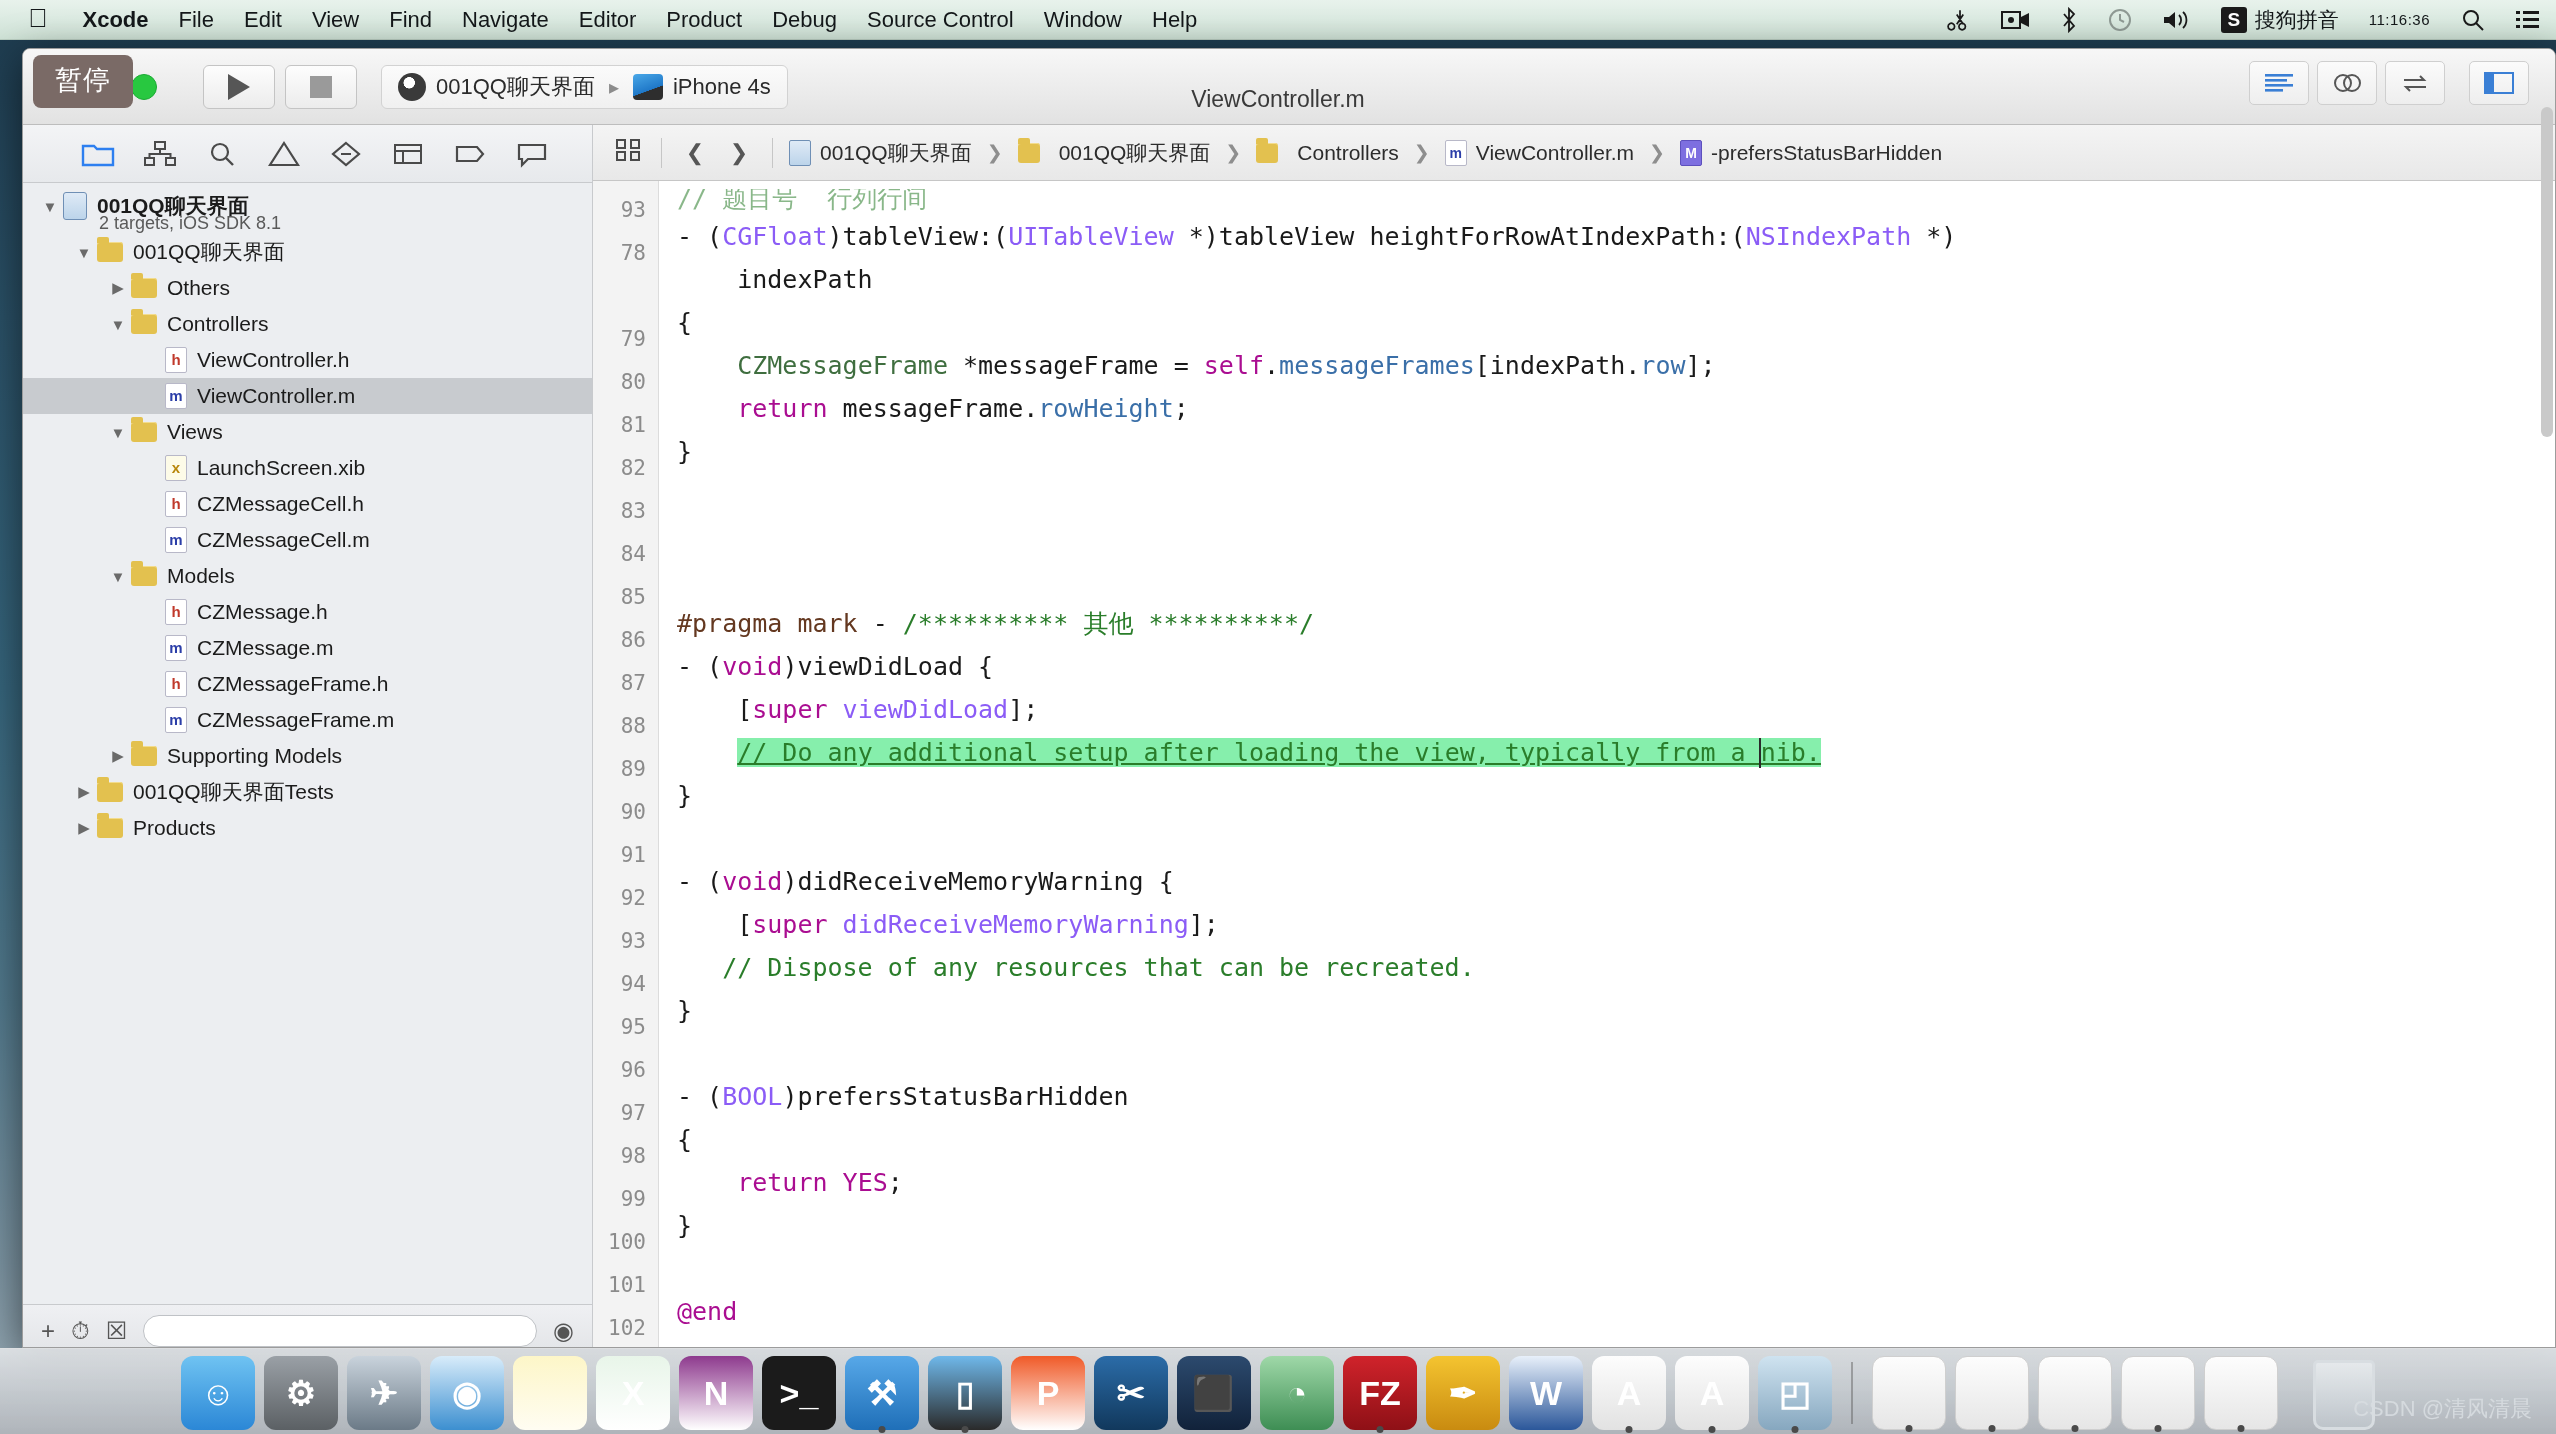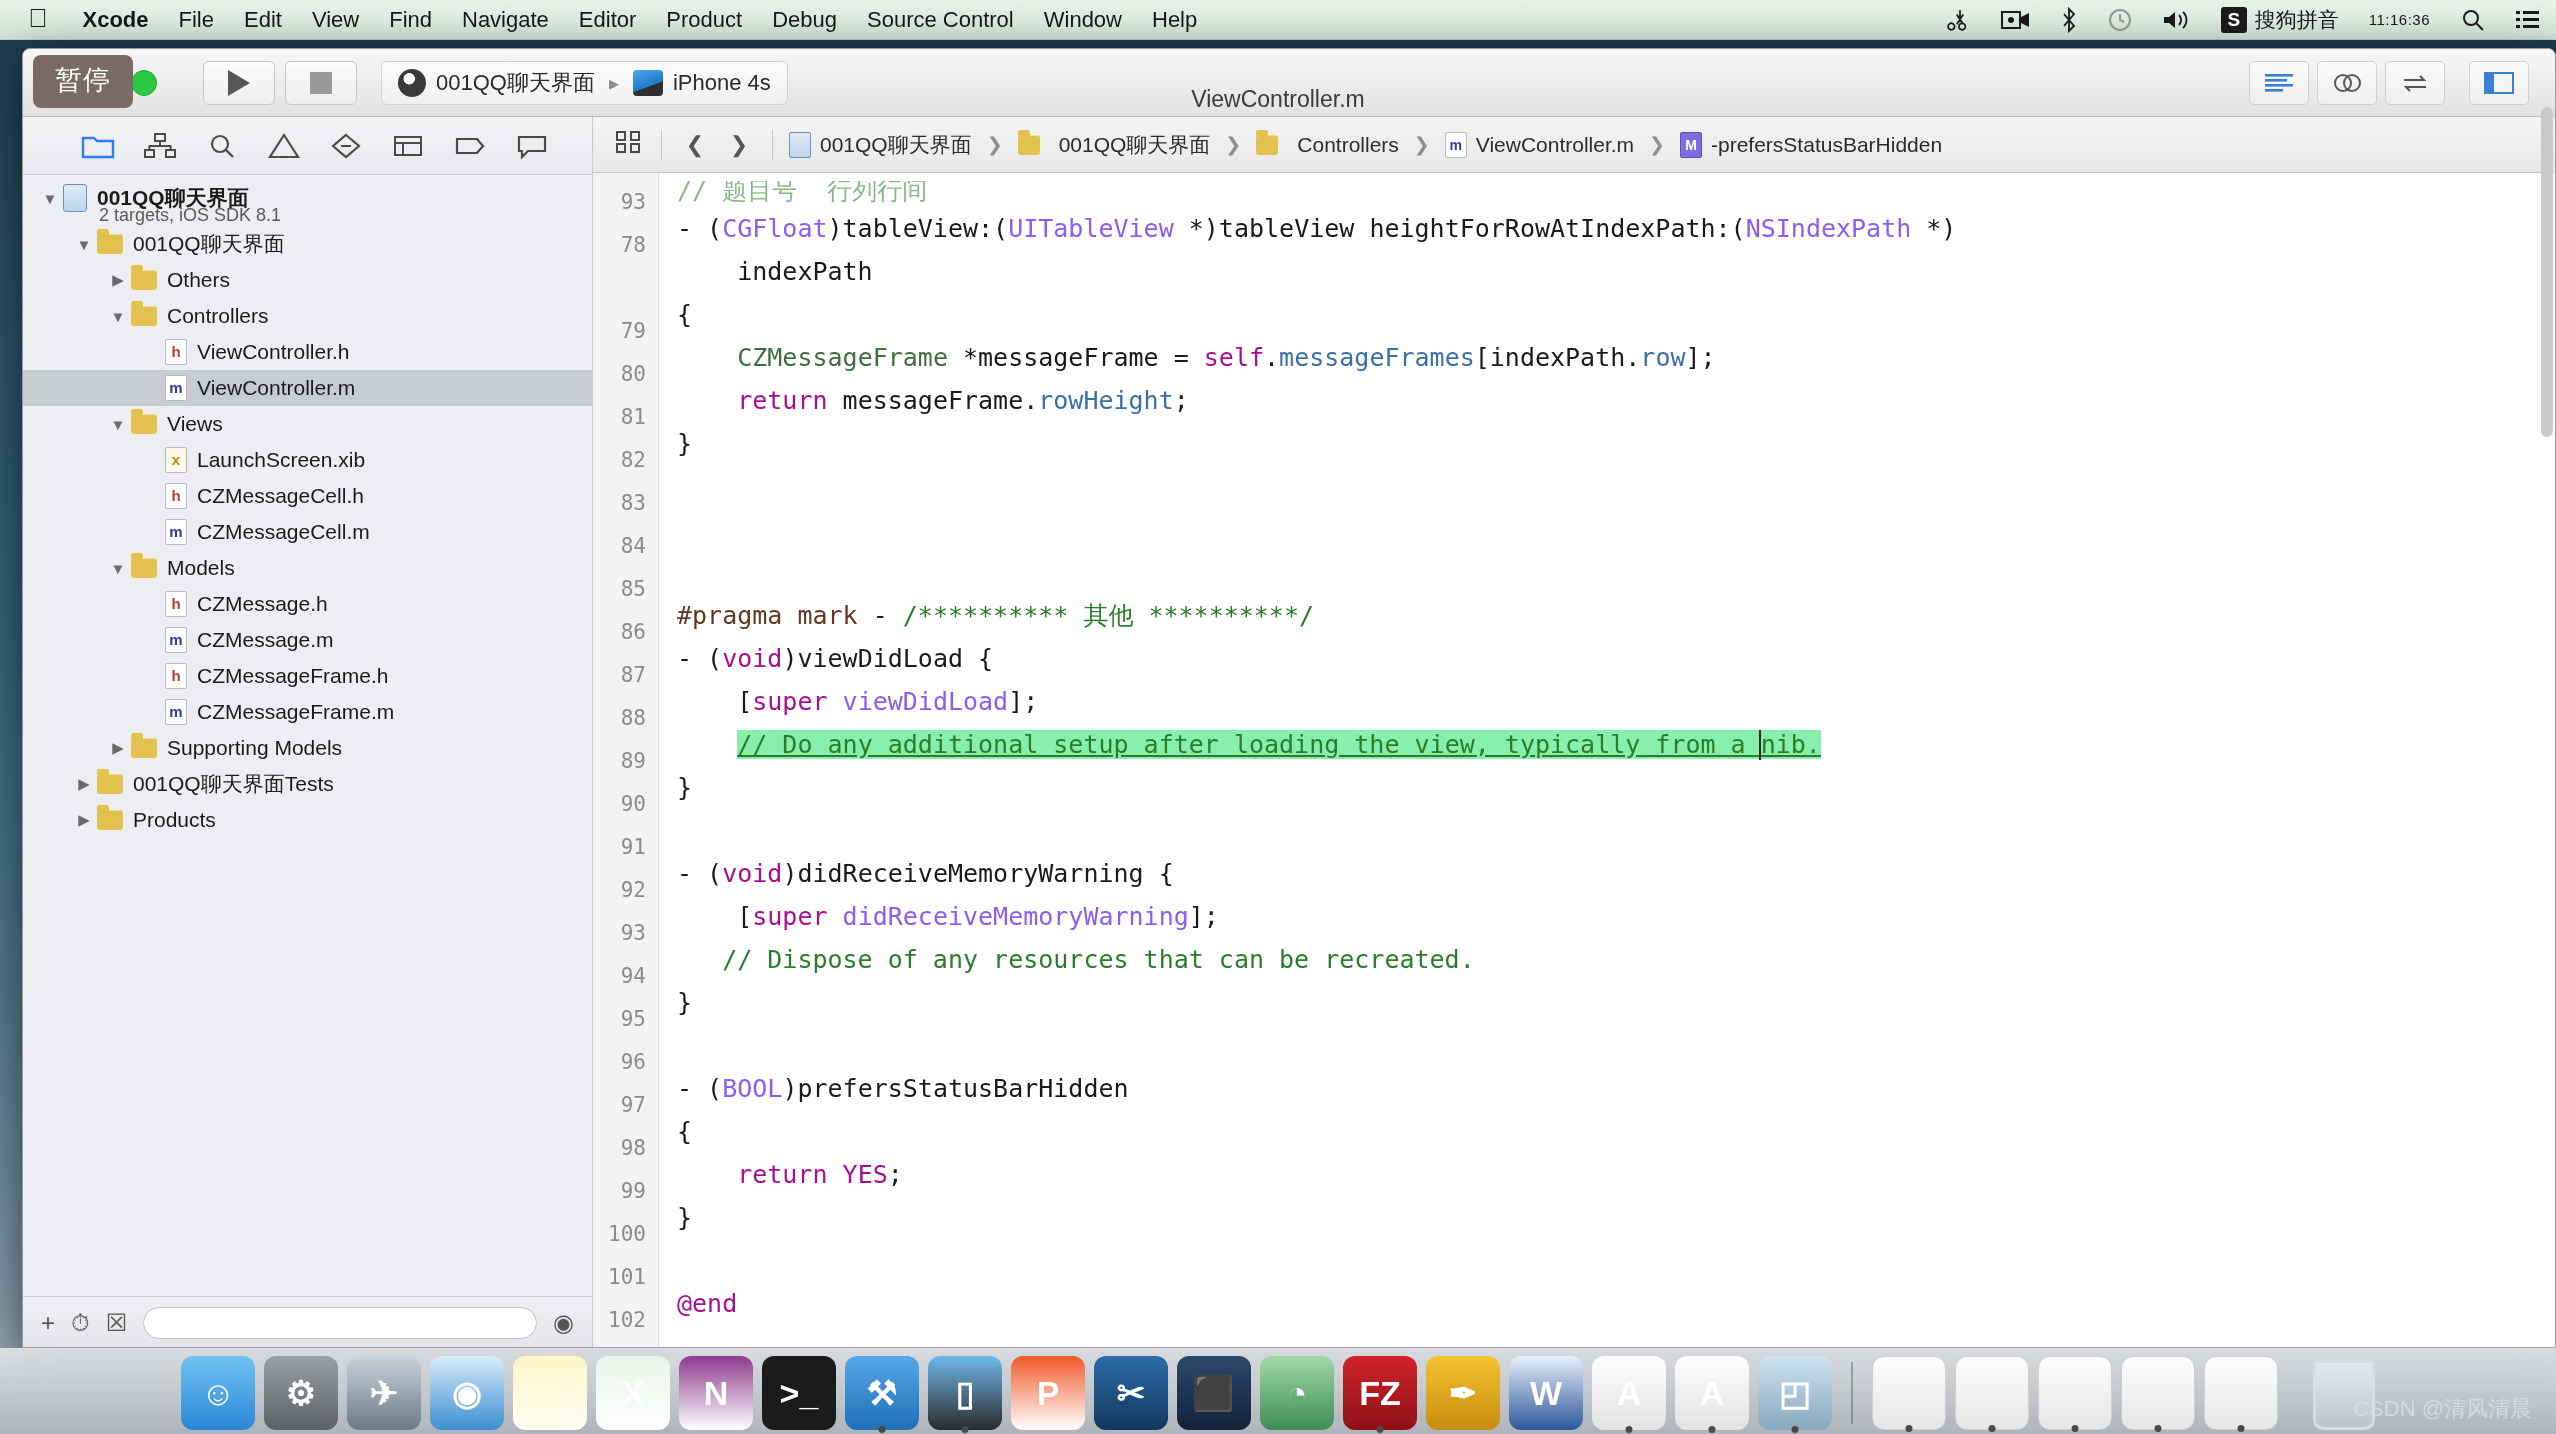--- a/index.html
+++ b/index.html
@@ -43,21 +43,21 @@
   
   .window{
     position:absolute; left:22px; top:48px; width:2534px; height:1300px;
     background:#f2f2f2;
     border-radius:8px 8px 0 0;
     box-shadow:0 10px 40px rgba(0,0,0,.55);
     overflow:hidden;
     border:1px solid #9c9c9c;
   }
   .titlebar{
-    height:68px; background:linear-gradient(180deg,#f7f7f7,#e2e2e2);
+    height:76px; background:linear-gradient(180deg,#f7f7f7,#e2e2e2);
     border-bottom:1px solid #bdbdbd;
     display:flex; align-items:center; position:relative;
   }
   .lights{ display:flex; gap:14px; padding-left:28px; align-items:center; }
   .light{ width:26px; height:26px; border-radius:50%; }
   .light.r{ background:#ff5f57; border:1px solid #e1453d; }
   .light.y{ background:#ffbd2e; border:1px solid #dfa123; }
   .light.g{ background:#28c840; border:1px solid #1aaa33; }
 
   .tooltip-pause{

